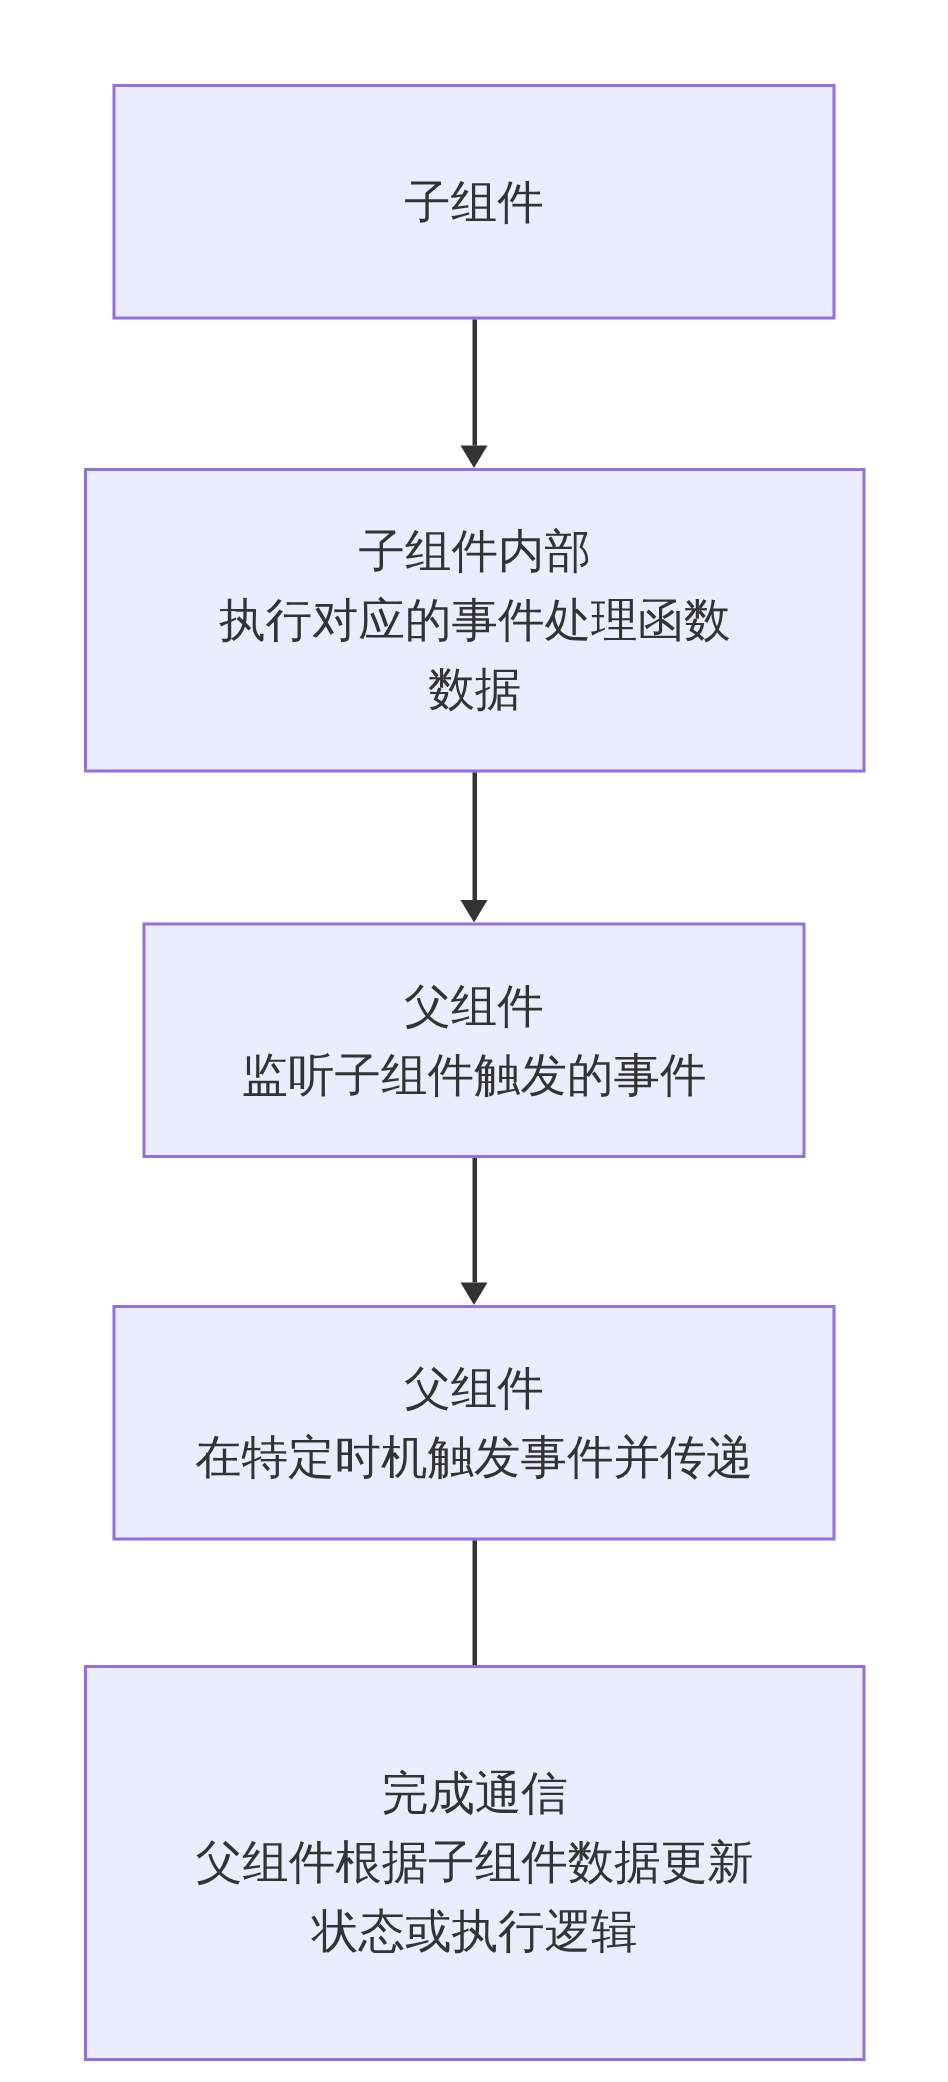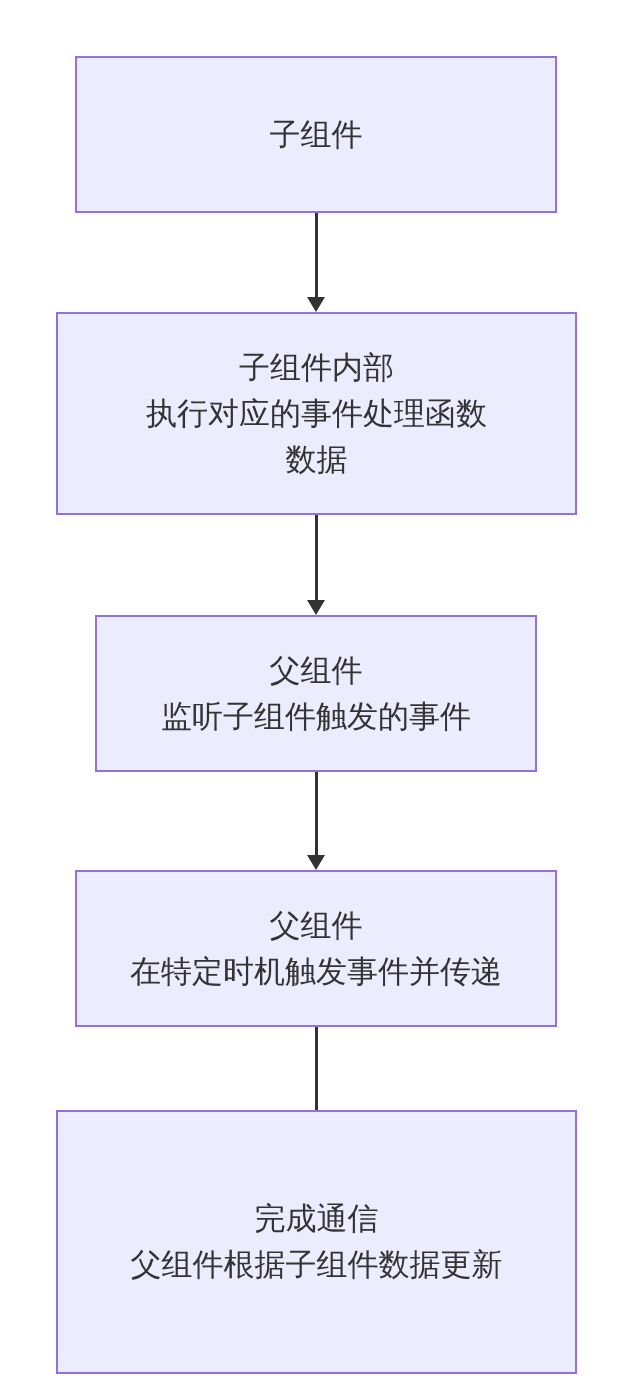--- a/index.html
+++ b/index.html
@@ -103,15 +103,16 @@
   </div>
 
   <div class="arrow arrow-4">
     <div class="arrow-line"></div>
     <div class="arrow-head"></div>
   </div>
 
   <div class="node node-5">
     <div class="line">完成通信</div>
     <div class="line">父组件根据子组件数据更新</div>
+    <div class="line">状态或执行逻辑</div>
   </div>
 
 </div>
 
 </body></html>

